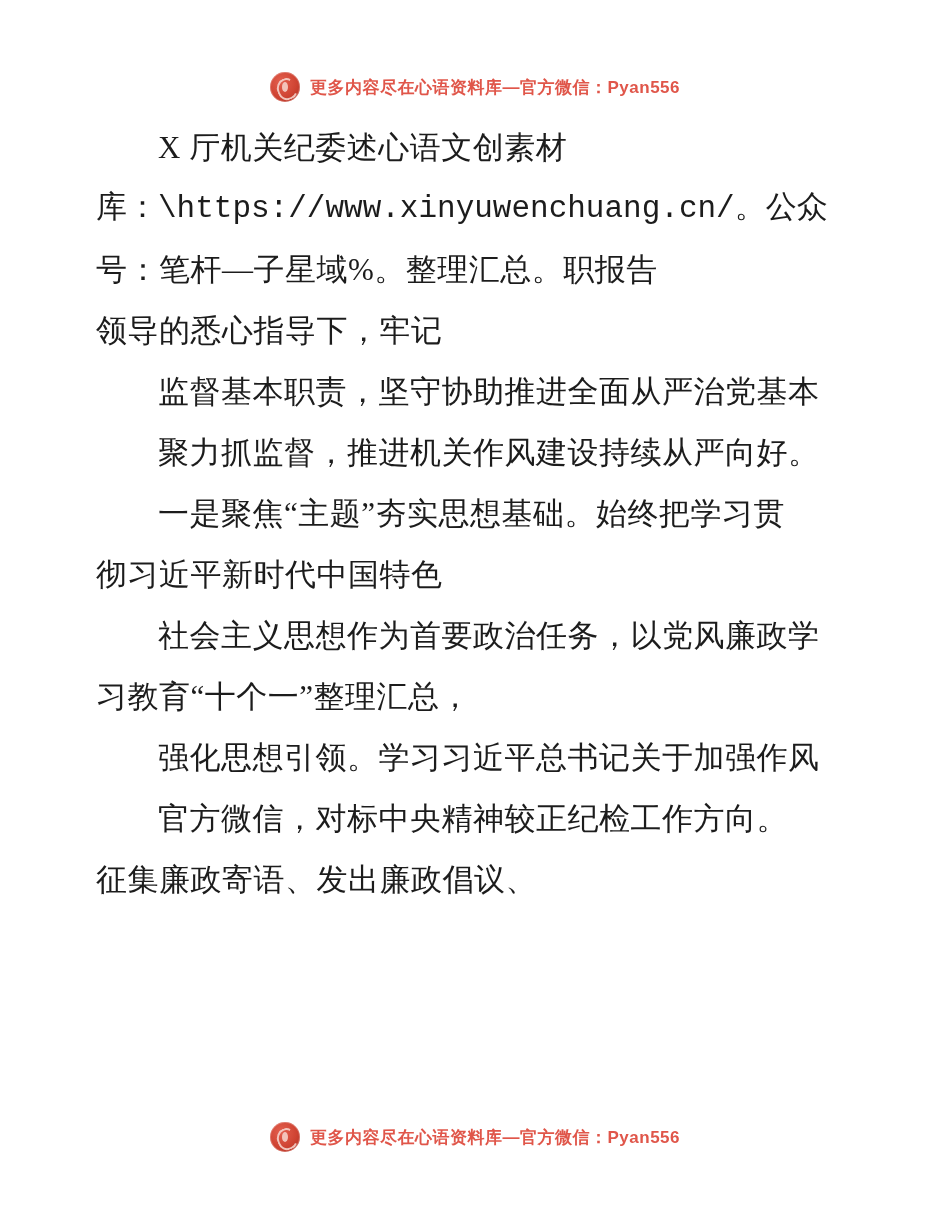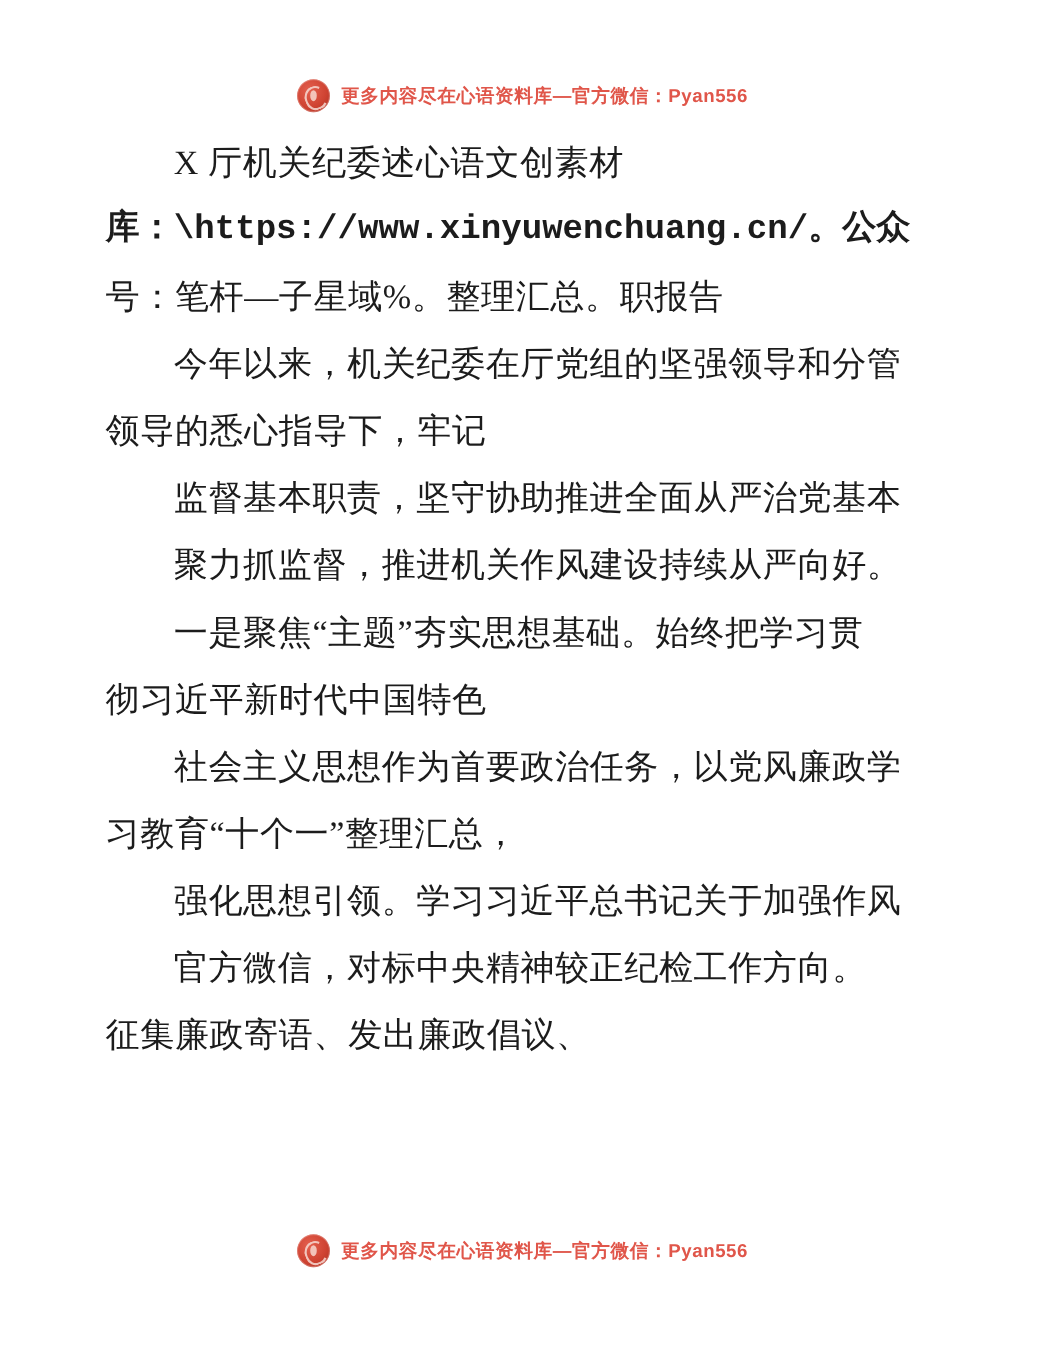--- a/index.html
+++ b/index.html
@@ -95,42 +95,40 @@
     text-align: justify;
     text-justify: inter-ideograph;
     margin: 0 0 6px 0;
     letter-spacing: 0.5px;
     color: #1c1c1c;
   }
   .para.indent { text-indent: 2em; }
   .para.mono {
     font-family: "Liberation Mono", "DejaVu Sans Mono", monospace;
     letter-spacing: 0;
-    font-weight: bold;
   }
 </style>
 </head>
 <body>
 
 <div class="page">
 
   <div class="banner banner-top">
     <div class="banner-logo"></div>
     <div class="banner-text">
       <span>更多内容尽在心语资料库—官方微信：</span><span class="wechat">Pyan556</span>
     </div>
   </div>
 
   <div class="doc">
 
     <p class="para indent">X 厅机关纪委述心语文创素材</p>
     <p class="para mono">库：\https://www.xinyuwenchuang.cn/。公众</p>
     <p class="para">号：笔杆—子星域%。整理汇总。职报告</p>
 
-    <p class="para indent">今年以来，机关纪委在厅党组的坚强领导和分管</p>
     <p class="para">领导的悉心指导下，牢记</p>
 
     <p class="para indent">监督基本职责，坚守协助推进全面从严治党基本</p>
 
     <p class="para indent">聚力抓监督，推进机关作风建设持续从严向好。</p>
 
     <p class="para indent">一是聚焦“主题”夯实思想基础。始终把学习贯</p>
     <p class="para">彻习近平新时代中国特色</p>
 
     <p class="para indent">社会主义思想作为首要政治任务，以党风廉政学</p>

